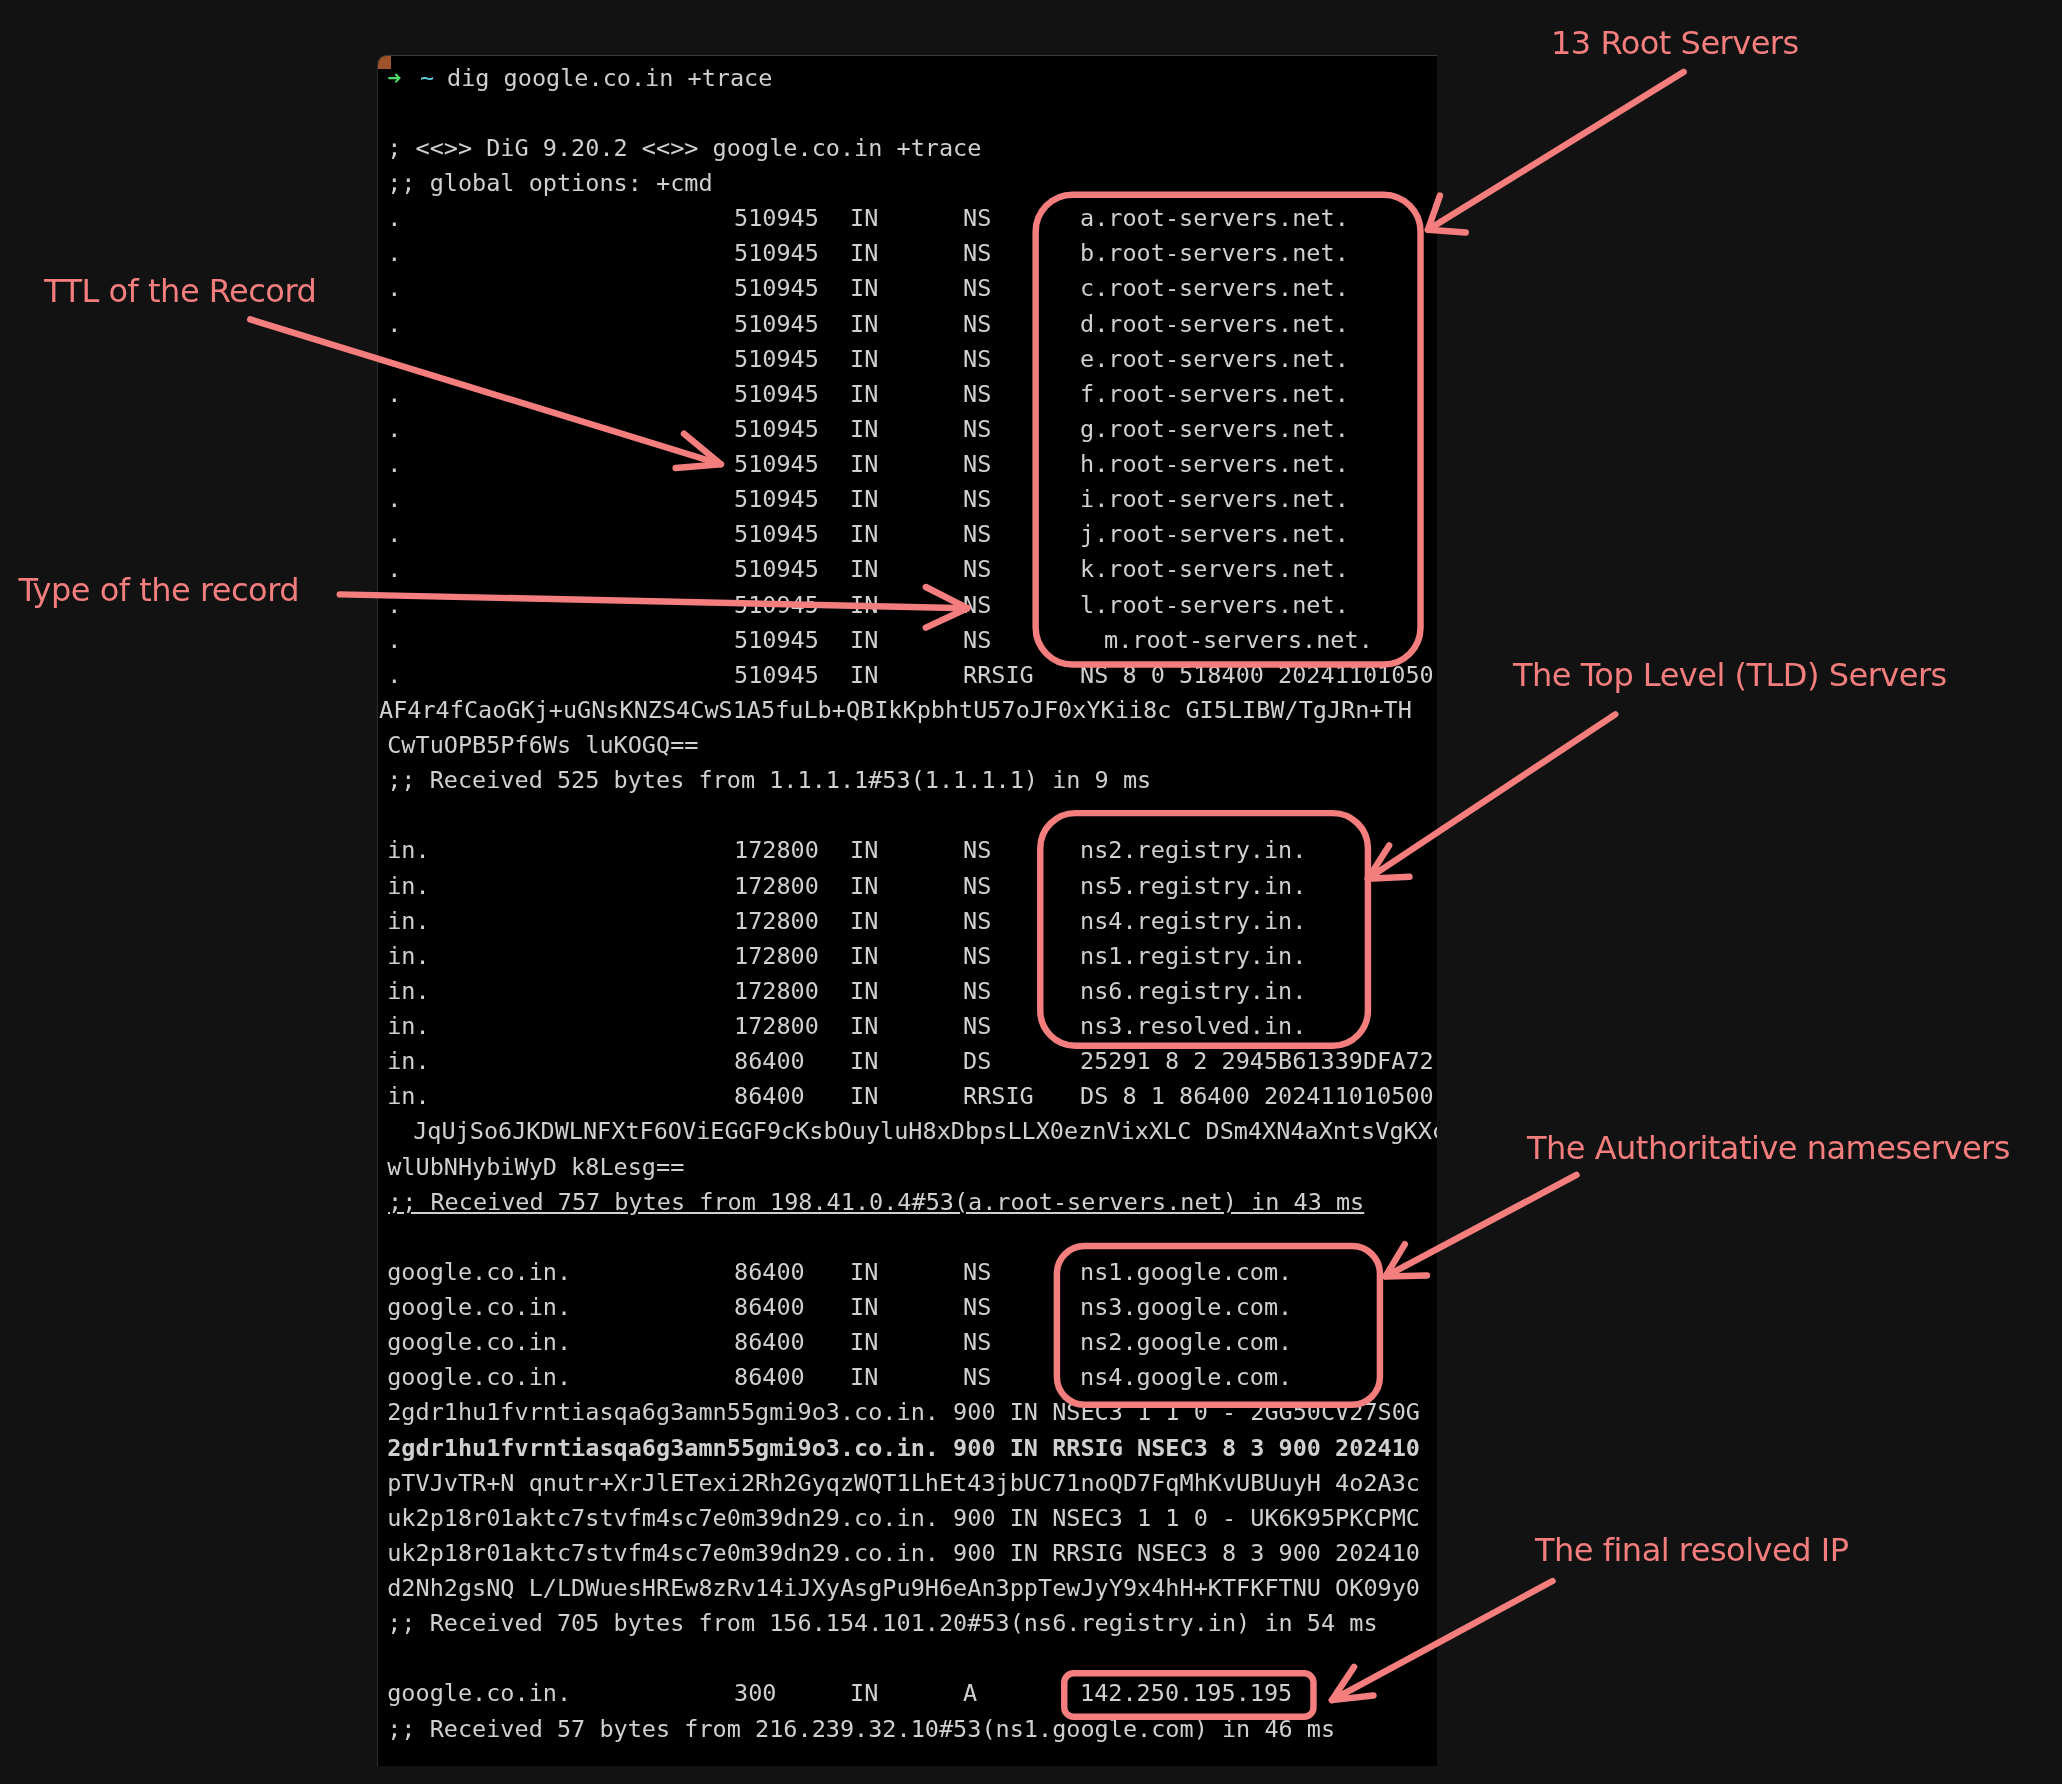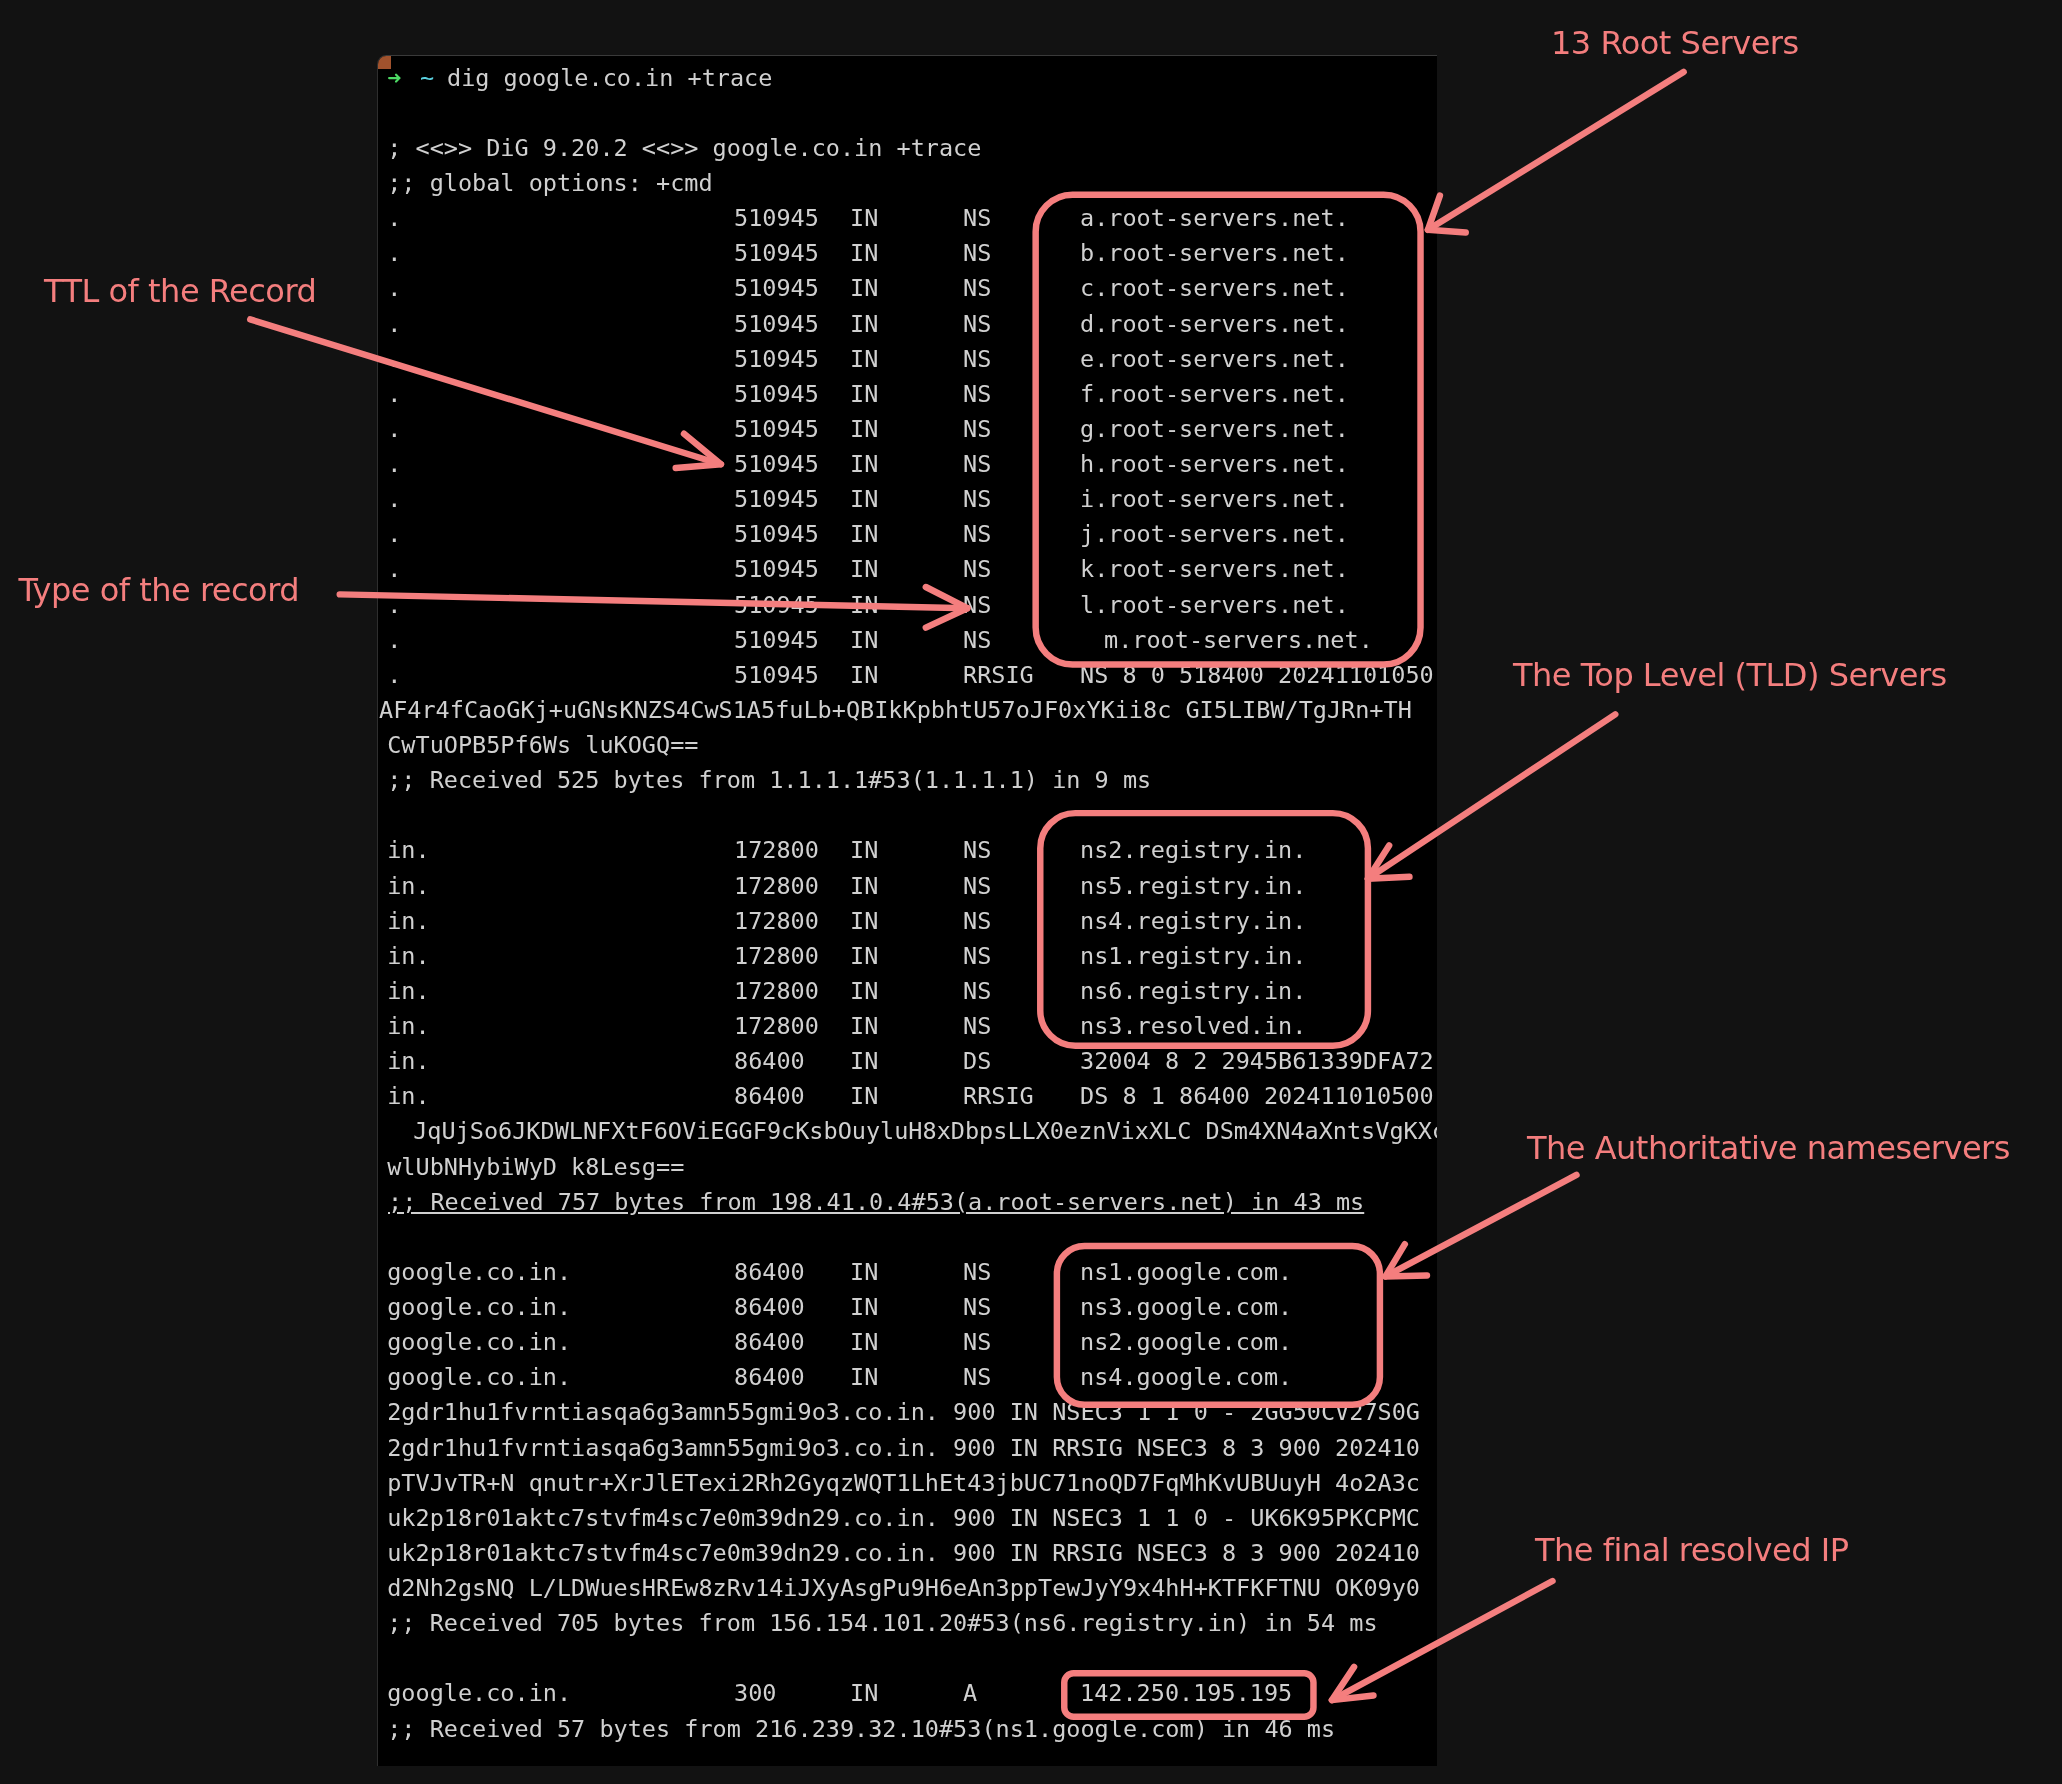--- a/index.html
+++ b/index.html
@@ -52,31 +52,31 @@
     <div class="line" style="top: 602px; left: 0px; width: 100%;"><span class="col" style="left: 9.2px;">.</span><span class="col" style="left: 356px;">510945</span><span class="col" style="left: 472px;">IN</span><span class="col" style="left: 585px;">RRSIG</span><span class="col" style="left: 702px;">NS 8 0 518400 20241101050</span></div>
     <div class="line" style="top: 637px; left: 0px; width: 100%;"><span class="col" style="left: 1px;">AF4r4fCaoGKj+uGNsKNZS4CwS1A5fuLb+QBIkKpbhtU57oJF0xYKii8c GI5LIBW/TgJRn+TH</span></div>
     <div class="line" style="top: 672px; left: 0px; width: 100%;"><span class="col" style="left: 9.2px;">CwTuOPB5Pf6Ws luKOGQ==</span></div>
     <div class="line" style="top: 707px; left: 0px; width: 100%;"><span class="col" style="left: 9.2px;">;; Received 525 bytes from 1.1.1.1#53(1.1.1.1) in 9 ms</span></div>
     <div class="line" style="top: 777px; left: 0px; width: 100%;"><span class="col" style="left: 9.2px;">in.</span><span class="col" style="left: 356px;">172800</span><span class="col" style="left: 472px;">IN</span><span class="col" style="left: 585px;">NS</span><span class="col" style="left: 702px;">ns2.registry.in.</span></div>
     <div class="line" style="top: 813px; left: 0px; width: 100%;"><span class="col" style="left: 9.2px;">in.</span><span class="col" style="left: 356px;">172800</span><span class="col" style="left: 472px;">IN</span><span class="col" style="left: 585px;">NS</span><span class="col" style="left: 702px;">ns5.registry.in.</span></div>
     <div class="line" style="top: 848px; left: 0px; width: 100%;"><span class="col" style="left: 9.2px;">in.</span><span class="col" style="left: 356px;">172800</span><span class="col" style="left: 472px;">IN</span><span class="col" style="left: 585px;">NS</span><span class="col" style="left: 702px;">ns4.registry.in.</span></div>
     <div class="line" style="top: 883px; left: 0px; width: 100%;"><span class="col" style="left: 9.2px;">in.</span><span class="col" style="left: 356px;">172800</span><span class="col" style="left: 472px;">IN</span><span class="col" style="left: 585px;">NS</span><span class="col" style="left: 702px;">ns1.registry.in.</span></div>
     <div class="line" style="top: 918px; left: 0px; width: 100%;"><span class="col" style="left: 9.2px;">in.</span><span class="col" style="left: 356px;">172800</span><span class="col" style="left: 472px;">IN</span><span class="col" style="left: 585px;">NS</span><span class="col" style="left: 702px;">ns6.registry.in.</span></div>
     <div class="line" style="top: 953px; left: 0px; width: 100%;"><span class="col" style="left: 9.2px;">in.</span><span class="col" style="left: 356px;">172800</span><span class="col" style="left: 472px;">IN</span><span class="col" style="left: 585px;">NS</span><span class="col" style="left: 702px;">ns3.resolved.in.</span></div>
-    <div class="line" style="top: 988px; left: 0px; width: 100%;"><span class="col" style="left: 9.2px;">in.</span><span class="col" style="left: 356px;">86400</span><span class="col" style="left: 472px;">IN</span><span class="col" style="left: 585px;">DS</span><span class="col" style="left: 702px;">32004 8 2 2945B61339DFA72</span></div>
+    <div class="line" style="top: 988px; left: 0px; width: 100%;"><span class="col" style="left: 9.2px;">in.</span><span class="col" style="left: 356px;">86400</span><span class="col" style="left: 472px;">IN</span><span class="col" style="left: 585px;">DS</span><span class="col" style="left: 702px;">25291 8 2 2945B61339DFA72</span></div>
     <div class="line" style="top: 1023px; left: 0px; width: 100%;"><span class="col" style="left: 9.2px;">in.</span><span class="col" style="left: 356px;">86400</span><span class="col" style="left: 472px;">IN</span><span class="col" style="left: 585px;">RRSIG</span><span class="col" style="left: 702px;">DS 8 1 86400 202411010500</span></div>
     <div class="line" style="top: 1058px; left: 0px; width: 100%; margin-left: 26px;"><span class="col" style="left: 9.2px;">JqUjSo6JKDWLNFXtF6OViEGGF9cKsbOuyluH8xDbpsLLX0eznVixXLC DSm4XN4aXntsVgKXc</span></div>
     <div class="line" style="top: 1094px; left: 0px; width: 100%;"><span class="col" style="left: 9.2px;">wlUbNHybiWyD k8Lesg==</span></div>
     <div class="line" style="top: 1129px; left: 0px; width: 100%;"><span class="col" style="left: 10px; text-decoration: underline;">;; Received 757 bytes from 198.41.0.4#53(a.root-servers.net) in 43 ms</span></div>
     <div class="line" style="top: 1199px; left: 0px; width: 100%;"><span class="col" style="left: 9.2px;">google.co.in.</span><span class="col" style="left: 356px;">86400</span><span class="col" style="left: 472px;">IN</span><span class="col" style="left: 585px;">NS</span><span class="col" style="left: 702px;">ns1.google.com.</span></div>
     <div class="line" style="top: 1234px; left: 0px; width: 100%;"><span class="col" style="left: 9.2px;">google.co.in.</span><span class="col" style="left: 356px;">86400</span><span class="col" style="left: 472px;">IN</span><span class="col" style="left: 585px;">NS</span><span class="col" style="left: 702px;">ns3.google.com.</span></div>
     <div class="line" style="top: 1269px; left: 0px; width: 100%;"><span class="col" style="left: 9.2px;">google.co.in.</span><span class="col" style="left: 356px;">86400</span><span class="col" style="left: 472px;">IN</span><span class="col" style="left: 585px;">NS</span><span class="col" style="left: 702px;">ns2.google.com.</span></div>
     <div class="line" style="top: 1304px; left: 0px; width: 100%;"><span class="col" style="left: 9.2px;">google.co.in.</span><span class="col" style="left: 356px;">86400</span><span class="col" style="left: 472px;">IN</span><span class="col" style="left: 585px;">NS</span><span class="col" style="left: 702px;">ns4.google.com.</span></div>
     <div class="line" style="top: 1339px; left: 0px; width: 100%;"><span class="col" style="left: 9.2px;">2gdr1hu1fvrntiasqa6g3amn55gmi9o3.co.in. 900 IN NSEC3 1 1 0 - 2GG50CV27S0G</span></div>
-    <div class="line" style="top: 1375px; left: 0px; width: 100%;"><span class="col" style="left: 9.2px;">2gdr1hu1fvrntiasqa6g3amn55gmi9o3.co.in. 900 IN RRSIG NSEC3 8 3 900 202410</span></div>
+    <div class="line" style="top: 1375px; left: 0px; width: 100%; font-weight: bold;"><span class="col" style="left: 9.2px;">2gdr1hu1fvrntiasqa6g3amn55gmi9o3.co.in. 900 IN RRSIG NSEC3 8 3 900 202410</span></div>
     <div class="line" style="top: 1410px; left: 0px; width: 100%; padding-left: 48px;"><span class="col" style="left: 9.2px;">pTVJvTR+N qnutr+XrJlETexi2Rh2GyqzWQT1LhEt43jbUC71noQD7FqMhKvUBUuyH 4o2A3c</span></div>
     <div class="line" style="top: 1445px; left: 0px; width: 100%;"><span class="col" style="left: 9.2px;">uk2p18r01aktc7stvfm4sc7e0m39dn29.co.in. 900 IN NSEC3 1 1 0 - UK6K95PKCPMC</span></div>
     <div class="line" style="top: 1480px; left: 0px; width: 100%;"><span class="col" style="left: 9.2px;">uk2p18r01aktc7stvfm4sc7e0m39dn29.co.in. 900 IN RRSIG NSEC3 8 3 900 202410</span></div>
     <div class="line" style="top: 1515px; left: 0px; width: 100%;"><span class="col" style="left: 9.2px;">d2Nh2gsNQ L/LDWuesHREw8zRv14iJXyAsgPu9H6eAn3ppTewJyY9x4hH+KTFKFTNU OK09y0</span></div>
     <div class="line" style="top: 1550px; left: 0px; width: 100%;"><span class="col" style="left: 9.2px;">;; Received 705 bytes from 156.154.101.20#53(ns6.registry.in) in 54 ms</span></div>
     <div class="line" style="top: 1620px; left: 0px; width: 100%;"><span class="col" style="left: 9.2px;">google.co.in.</span><span class="col" style="left: 356px;">300</span><span class="col" style="left: 472px;">IN</span><span class="col" style="left: 585px;">A</span><span class="col" style="left: 702px;">142.250.195.195</span></div>
     <div class="line" style="top: 1656px; left: 0px; width: 100%;"><span class="col" style="left: 9.2px;">;; Received 57 bytes from 216.239.32.10#53(ns1.google.com) in 46 ms</span></div>
   </div>
 
 <svg class="overlay" viewBox="0 0 2235 1934" xmlns="http://www.w3.org/2000/svg">

